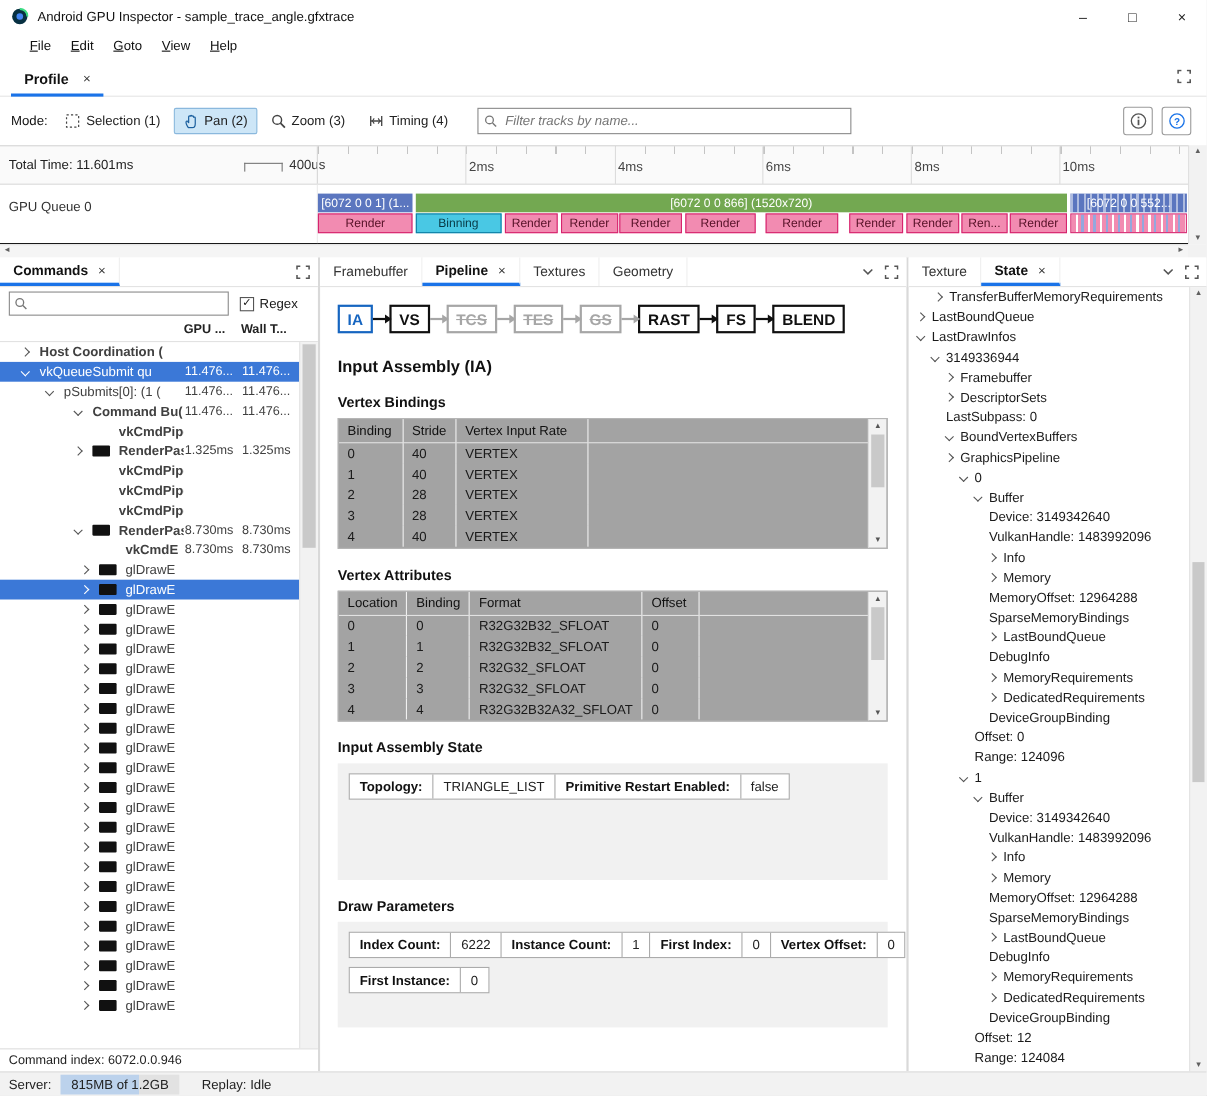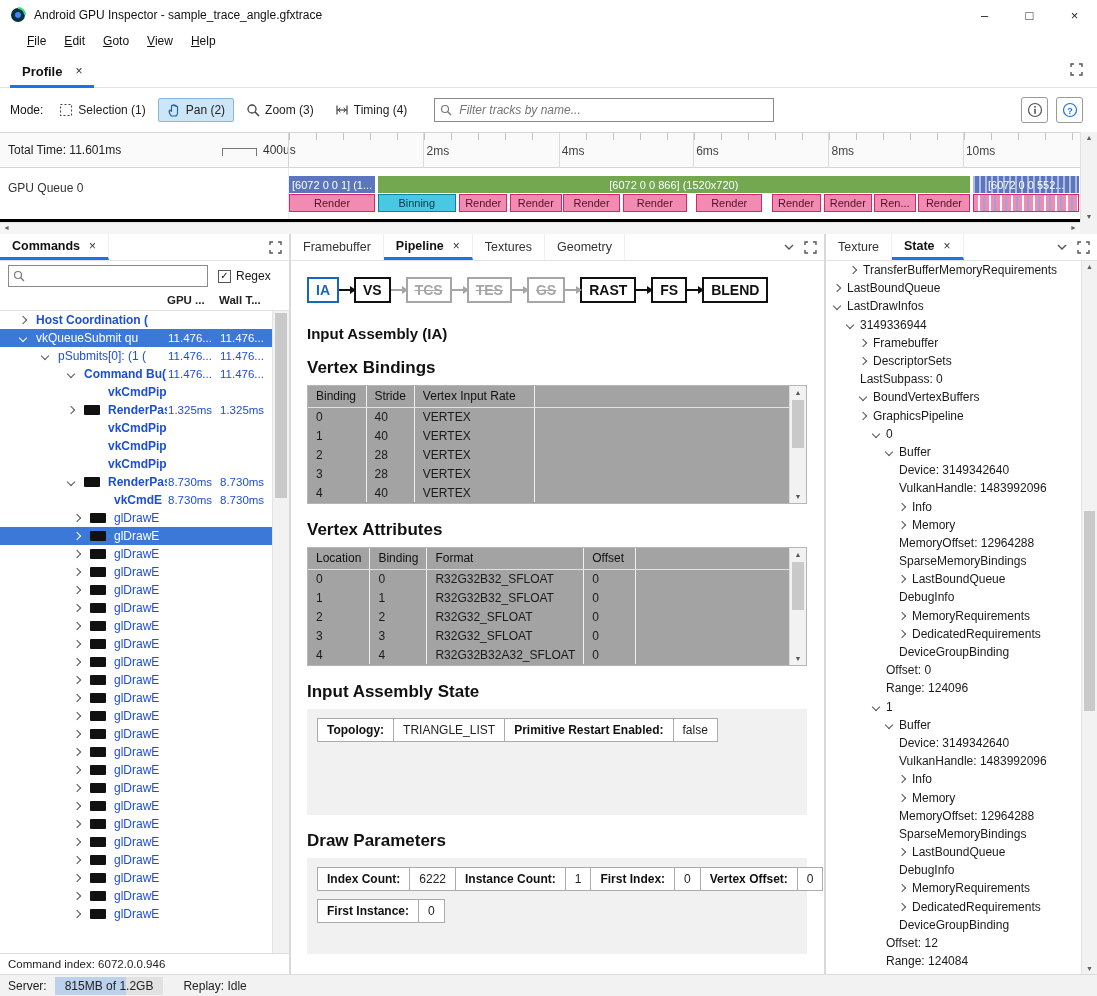--- a/index.html
+++ b/index.html
@@ -40,21 +40,21 @@
 
 #ruler{position:absolute;top:132px;left:0;width:1080px;height:36px;background:#fafafa;border-top:1px solid #d5d5d5;border-bottom:1px solid #d5d5d5}
 #total-time{position:absolute;left:8px;top:10px;color:#222}
 #scale-bracket{position:absolute;left:222px;top:15px;width:35px;height:8px;border-left:1px solid #777;border-right:1px solid #777;border-top:1px solid #777}
 #scale-label{position:absolute;left:263px;top:10px;color:#333}
 #ruler-ticks{position:absolute;left:288px;top:0;width:792px;height:100%;border-left:1px solid #d5d5d5;background-image:repeating-linear-gradient(90deg,#c4c4c4 0 1px,transparent 1px 27px);background-size:100% 7px;background-repeat:no-repeat}
 .tick-line{position:absolute;top:0;width:1px;height:35px;background:#dcdcdc}
 .tick-label{position:absolute;top:11px;color:#444}
 
 
-#track{position:absolute;top:168px;left:0;width:1080px;height:54px;background:#fff;border-bottom:3px solid #000000}
+#track{position:absolute;top:168px;left:0;width:1080px;height:54px;background:#fff;border-bottom:1px solid #000000}
 #track-label{position:absolute;left:8px;top:13px;color:#333}
 #bars{position:absolute;left:288px;top:0;width:792px;height:100%;border-left:1px solid #ececec}
 .grp{position:absolute;top:8px;height:17px;color:#fff;font-size:11px;display:flex;align-items:center;justify-content:center;overflow:hidden;white-space:nowrap;padding:0 2px}
 .grp.striped{background-image:repeating-linear-gradient(90deg,rgba(255,255,255,.5) 0 2px,transparent 2px 6px)}
 .slice{position:absolute;top:26px;height:18px;font-size:11px;display:flex;align-items:center;justify-content:center;overflow:hidden;white-space:nowrap}
 .slice.render{background:#f28bb1;border:1px solid #d6246e;color:#551026}
 .slice.binning{background:#49c8e4;border:1px solid #0e7fa5;color:#073844}
 .slice.render-striped{background:repeating-linear-gradient(90deg,#f28bb1 0 4px,#fff 4px 6px,#f28bb1 6px 9px,#93a7dd 9px 11px);border:1px solid #d6246e}
 
 
@@ -90,21 +90,21 @@
 #cmd-input-wrap{position:relative}
 #cmd-input{width:200px;height:22px;border:1px solid #8a8a8a;padding:0 4px 0 22px;font-family:inherit;outline:none;background:#fff}
 #cmd-input-wrap .mag{position:absolute;left:5px;top:5px}
 #regex-wrap{display:flex;align-items:center;gap:5px}
 .cb{width:13px;height:13px;border:1px solid #555;display:inline-flex;align-items:center;justify-content:center;background:#fff}
 .cb .mark{font-size:10px;line-height:1;color:#111}
 #cmd-cols{height:20px;border-bottom:1px solid #e2e2e2;position:relative;font-weight:bold;color:#222;font-size:11.5px}
 #cmd-cols .g{position:absolute;left:167px;top:3px;width:50px;overflow:hidden;white-space:nowrap}
 #cmd-cols .w{position:absolute;left:219px;top:3px;width:52px;overflow:hidden;white-space:nowrap}
 #cmd-rows{position:absolute;top:77px;bottom:21px;left:0;right:17px;overflow:hidden}
-.crow{position:relative;height:18px;line-height:18px;white-space:nowrap;color:#1d4ed8}
+.crow{position:relative;height:18px;line-height:18px;white-space:nowrap;color:#404040}
 .crow.sel{background:#3b78d7;color:#fff}
 .crow.sel .cv{border-color:#fff}
 .crow .lbl{position:absolute;top:0;overflow:hidden;white-space:nowrap}
 .crow .lbl.b{font-weight:bold}
 .crow .val{position:absolute;top:0;font-size:11.5px;overflow:hidden}
 .crow .val.g{left:168px;width:49px}
 .crow .val.w{left:220px;width:52px}
 .cmdicon{position:absolute;top:4px;width:16px;height:10px;background:#111;border-radius:1px}
 #cmd-sb{position:absolute;top:77px;bottom:21px;right:0;width:17px;background:#f2f2f2;border-left:1px solid #e3e3e3}
 #cmd-sb .thumb{position:absolute;top:2px;left:2px;right:2px;height:185px;background:#c9c9c9}
@@ -114,21 +114,21 @@
 #mid-content{position:absolute;top:27px;left:0;right:0;bottom:0;padding:12px 16px;overflow:hidden}
 #stage-row{display:flex;align-items:center;margin-top:4px}
 .stage{border:2px solid #101010;padding:3px 7px;font-weight:bold;font-size:14px;background:#fff;color:#101010}
 .stage.selected{border-color:#1665c0;color:#1665c0}
 .stage.disabled{border-color:#a6a6a6;color:#a6a6a6;text-decoration:line-through}
 .conn{width:15px;height:2px;background:#101010;position:relative;flex:none}
 .conn:after{content:"";position:absolute;right:-2px;top:-3.5px;border-left:6px solid #101010;border-top:4.5px solid transparent;border-bottom:4.5px solid transparent}
 .conn.gray{background:#a6a6a6}
 .conn.gray:after{border-left-color:#a6a6a6}
 .sec-title{font-size:15px;font-weight:bold;margin-top:22px;color:#111}
-.sub-title{font-size:17px;font-weight:bold;margin:16px 0 7px;color:#111}
+.sub-title{font-size:13px;font-weight:bold;margin:16px 0 7px;color:#111}
 .tablebox{position:relative;width:500px;height:119px;border:1px solid #b5b5b5;background:#a3a3a3;overflow:hidden}
 .tablebox table{border-collapse:collapse;width:calc(100% - 17px)}
 .tablebox th,.tablebox td{font-size:12px;text-align:left;padding:1px 8px;height:19px;font-weight:normal;border-right:1px solid #f0f0f0;white-space:nowrap;overflow:hidden}
 .tablebox th{height:21px;border-bottom:1px solid #e2e2e2;color:#111}
 .tablebox th:last-child,.tablebox td:last-child{border-right:none}
 #vb-table th:nth-child(1){width:58px}#vb-table th:nth-child(2){width:48px}#vb-table th:nth-child(3){width:120px}
 #va-table th:nth-child(1){width:60px}#va-table th:nth-child(2){width:52px}#va-table th:nth-child(3){width:150px}#va-table th:nth-child(4){width:52px}
 .tb-sb{position:absolute;right:0;top:0;bottom:0;width:17px;background:#f2f2f2;border-left:1px solid #ddd}
 .tb-sb .ar{position:absolute;left:0;right:0;text-align:center;font-size:7px;color:#555}
 .tb-sb .ar.up{top:3px}

